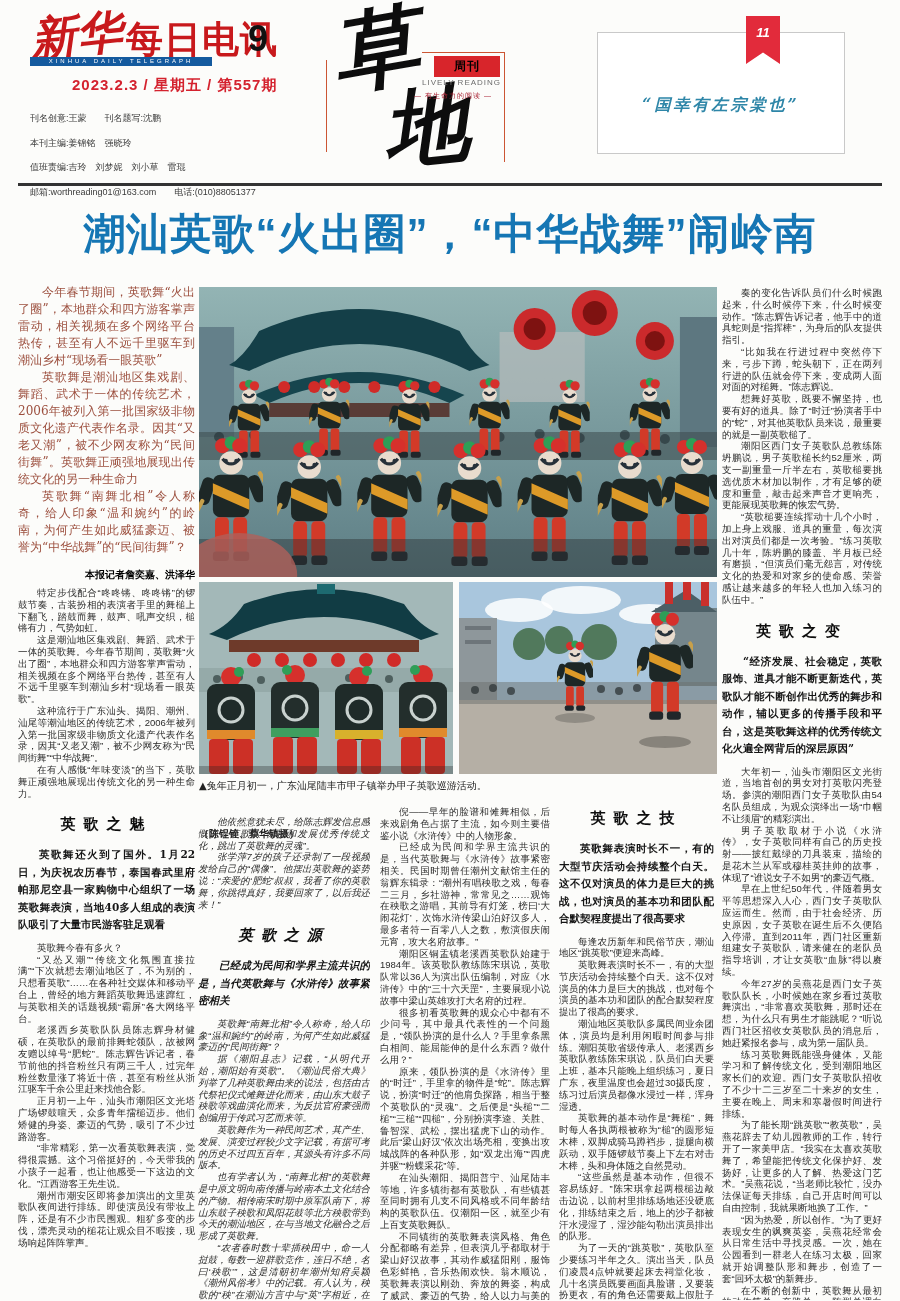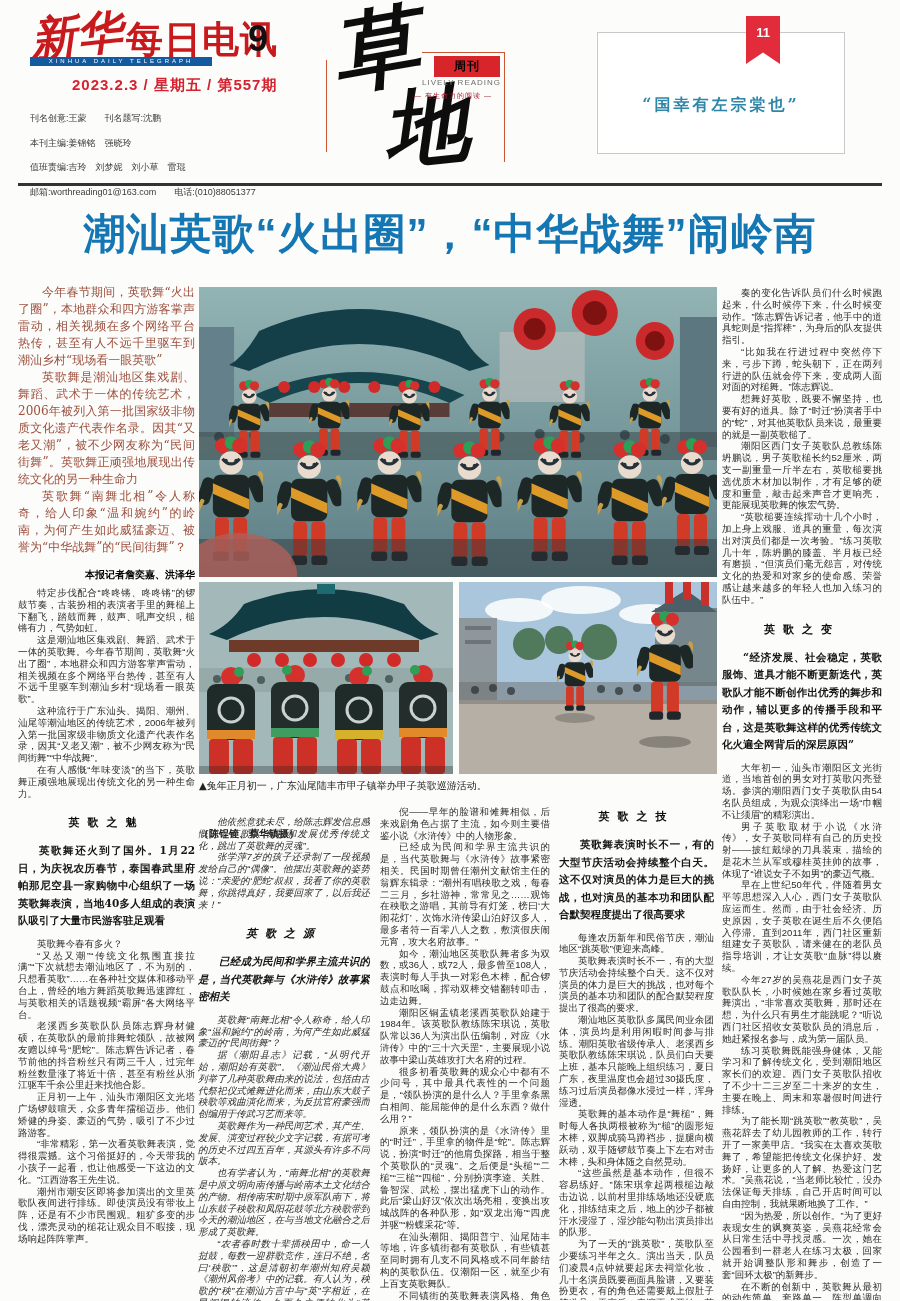--- a/index.html
+++ b/index.html
@@ -16,38 +16,38 @@
   .weekly{position:absolute;left:326px;top:12px;width:180px;height:165px;}
   .cao{position:absolute;left:6px;top:-6px;font-family:"DejaVu Serif",serif;font-style:italic;font-weight:bold;font-size:86px;color:#0d0d0d;transform:rotate(-10deg);line-height:1;}
   .di{position:absolute;left:58px;top:72px;font-family:"DejaVu Serif",serif;font-style:italic;font-weight:bold;font-size:84px;color:#0d0d0d;transform:rotate(-6deg);line-height:1;}
   .wk-badge{position:absolute;left:108px;top:44px;background:#d8252b;color:#000000;font-size:12px;font-weight:bold;padding:2px 20px;letter-spacing:1px;}
   .wk-en{position:absolute;left:96px;top:66px;font-size:8px;color:#6d6d6d;letter-spacing:1px;}
   .wk-tag{position:absolute;left:88px;top:79px;font-size:7px;color:#a23;letter-spacing:1px;}
   .wk-line-v{position:absolute;left:0px;top:48px;width:1px;height:92px;background:#c53;}
   .wk-line-h{position:absolute;left:96px;top:40px;width:82px;height:1px;background:#c53;}
   .wk-line-v2{position:absolute;left:178px;top:40px;width:1px;height:110px;background:#c53;}
   
-  .teaser{position:absolute;left:597px;top:32px;width:246px;height:120px;border:1px solid #c9c9c9;background:#fff;}
+  .teaser{position:absolute;left:597px;top:32px;width:246px;height:120px;border:1px solid #c9c9c9;background:#fff;font-style:italic;}
   .bookmark{position:absolute;left:148px;top:-17px;width:34px;height:48px;background:#e22b3b;color:#fff;font-size:13px;font-weight:bold;text-align:center;line-height:34px;clip-path:polygon(0 0,100% 0,100% 100%,50% 76%,0 100%);}
   .teaser-title{position:absolute;left:0;right:0;top:62px;text-align:center;color:#2e86a8;font-size:16px;font-weight:bold;letter-spacing:3px;font-family:"DejaVu Serif",serif;}
   .rule{position:absolute;left:18px;top:183px;width:864px;height:3px;background:#333;}
   
   .headline{position:absolute;left:0;right:0;top:206px;text-align:center;font-size:42px;font-weight:900;color:#1576b4;letter-spacing:1px;font-family:"Liberation Sans",sans-serif;}
   
   .col{position:absolute;overflow:hidden;}
   #colA{left:18px;top:284px;width:177px;height:1016px;}
   #colB{left:198px;top:816px;width:172px;height:494px;font-style:italic;}
   #colC{left:380px;top:806px;width:170px;height:494px;}
   #colD{left:559px;top:793px;width:155px;height:507px;}
   #colE{left:722px;top:287px;width:160px;height:1013px;}
   .intro-p{font-family:"DejaVu Serif",serif;font-size:12px;line-height:17px;color:#9c4f3e;text-indent:2em;text-align:justify;margin:0;}
   .byline{font-size:10px;font-weight:bold;color:#000;margin:12px 0 5px;text-align:right;}
   .body-p{font-size:9.5px;line-height:11.8px;color:#2b2b2b;text-indent:2em;text-align:justify;margin:0;}
   .lead{font-family:"DejaVu Serif",serif;font-weight:bold;font-size:10.5px;line-height:17.5px;color:#151515;text-indent:2em;text-align:justify;margin:4px 0 8px;}
-  .sec{text-align:center;font-size:11px;font-weight:bold;letter-spacing:8px;color:#0d0d0d;margin:16px 0 12px;}
+  .sec{text-align:center;font-size:15px;font-weight:bold;letter-spacing:8px;color:#0d0d0d;margin:16px 0 12px;}
   
   .photo{position:absolute;overflow:hidden;background:#7c9598;}
   #photoMain{left:199px;top:287px;width:518px;height:290px;}
   #photoLeft{left:199px;top:582px;width:254px;height:192px;}
   #photoRight{left:459px;top:582px;width:258px;height:192px;}
   .photo svg{display:block;width:100%;height:100%;}
   .caption{position:absolute;left:199px;top:779px;width:518px;display:flex;justify-content:center;gap:34px;font-family:"DejaVu Serif",serif;font-size:10px;color:#222;flex-direction:column;}
   .caption .credit{font-weight:bold;}
 </style>
 </head>
@@ -310,21 +310,20 @@
         <p class="body-p">英歌舞作为一种民间艺术，其产生、发展、演变过程较少文字记载，有据可考的历史不过四五百年，其源头有许多不同版本。</p>
         <p class="body-p">也有学者认为，“南舞北相”的英歌舞是中原文明向南传播与岭南本土文化结合的产物。相传南宋时期中原军队南下，将山东鼓子秧歌和凤阳花鼓等北方秧歌带到今天的潮汕地区，在与当地文化融合之后形成了英歌舞。</p>
         <p class="body-p">“农者春时数十辈插秧田中，命一人挝鼓，每数一迎群歌竞作，连日不绝，名曰‘秧歌’”，这是清朝初年潮州知府吴颖《潮州风俗考》中的记载。有人认为，秧歌的“秧”在潮汕方言中与“英”字相近，在民间辗转流传，久而久之便转化为“英歌”。</p>
       </div>
   </div>
 
   <div class="col" id="colC">
     <div>
         <p class="body-p">倪——早年的脸谱和傩舞相似，后来戏剧角色占据了主流，如今则主要借鉴小说《水浒传》中的人物形象。</p>
         <p class="body-p">已经成为民间和学界主流共识的是，当代英歌舞与《水浒传》故事紧密相关。民国时期曾任潮州文献馆主任的翁辉东辑录：“潮州有唱秧歌之戏，每春二三月，乡社游神，常常见之……观饰在秧歌之游唱，其前导有灯笼，榜曰‘大闹花灯’，次饰水浒传梁山泊好汉多人，最多者符一百零八人之数，敷演假庆闹元宵，攻大名府故事。”</p>
-        <p class="body-p">如今，潮汕地区英歌队舞者多为双数，或36人，或72人，最多曾至108人，表演时每人手执一对彩色木棒，配合锣鼓点和吆喝，挥动双棒交错翻转叩击，边走边舞。</p>
         <p class="body-p">潮阳区铜盂镇老溪西英歌队始建于1984年。该英歌队教练陈宋琪说，英歌队常以36人为演出队伍编制，对应《水浒传》中的“三十六天罡”，主要展现小说故事中梁山英雄攻打大名府的过程。</p>
         <p class="body-p">很多初看英歌舞的观众心中都有不少问号，其中最具代表性的一个问题是，“领队扮演的是什么人？手里拿条黑白相间、能屈能伸的是什么东西？做什么用？”</p>
         <p class="body-p">原来，领队扮演的是《水浒传》里的“时迁”，手里拿的物件是“蛇”。陈志辉说，扮演“时迁”的他肩负探路，相当于整个英歌队的“灵魂”。之后便是“头槌”“二槌”“三槌”“四槌”，分别扮演李逵、关胜、鲁智深、武松，摆出猛虎下山的动作。此后“梁山好汉”依次出场亮相，变换出攻城战阵的各种队形，如“双龙出海”“四虎并驱”“粉蝶采花”等。</p>
         <p class="body-p">在汕头潮阳、揭阳普宁、汕尾陆丰等地，许多镇街都有英歌队，有些镇甚至同时拥有几支不同风格或不同年龄结构的英歌队伍。仅潮阳一区，就至少有上百支英歌舞队。</p>
         <p class="body-p">不同镇街的英歌舞表演风格、角色分配都略有差异，但表演几乎都取材于梁山好汉故事，其动作威猛阳刚，服饰色彩鲜艳，音乐热闹欢快。翁木顺说，英歌舞表演以刚劲、奔放的舞姿，构成了威武、豪迈的气势，给人以力与美的震撼。“在潮汕人眼里，英歌就是英雄的化身、吉祥的象征。”</p>
       </div>
   </div>
 
   <div class="col" id="colD">
     <h3 class="sec">英歌之技</h3>

